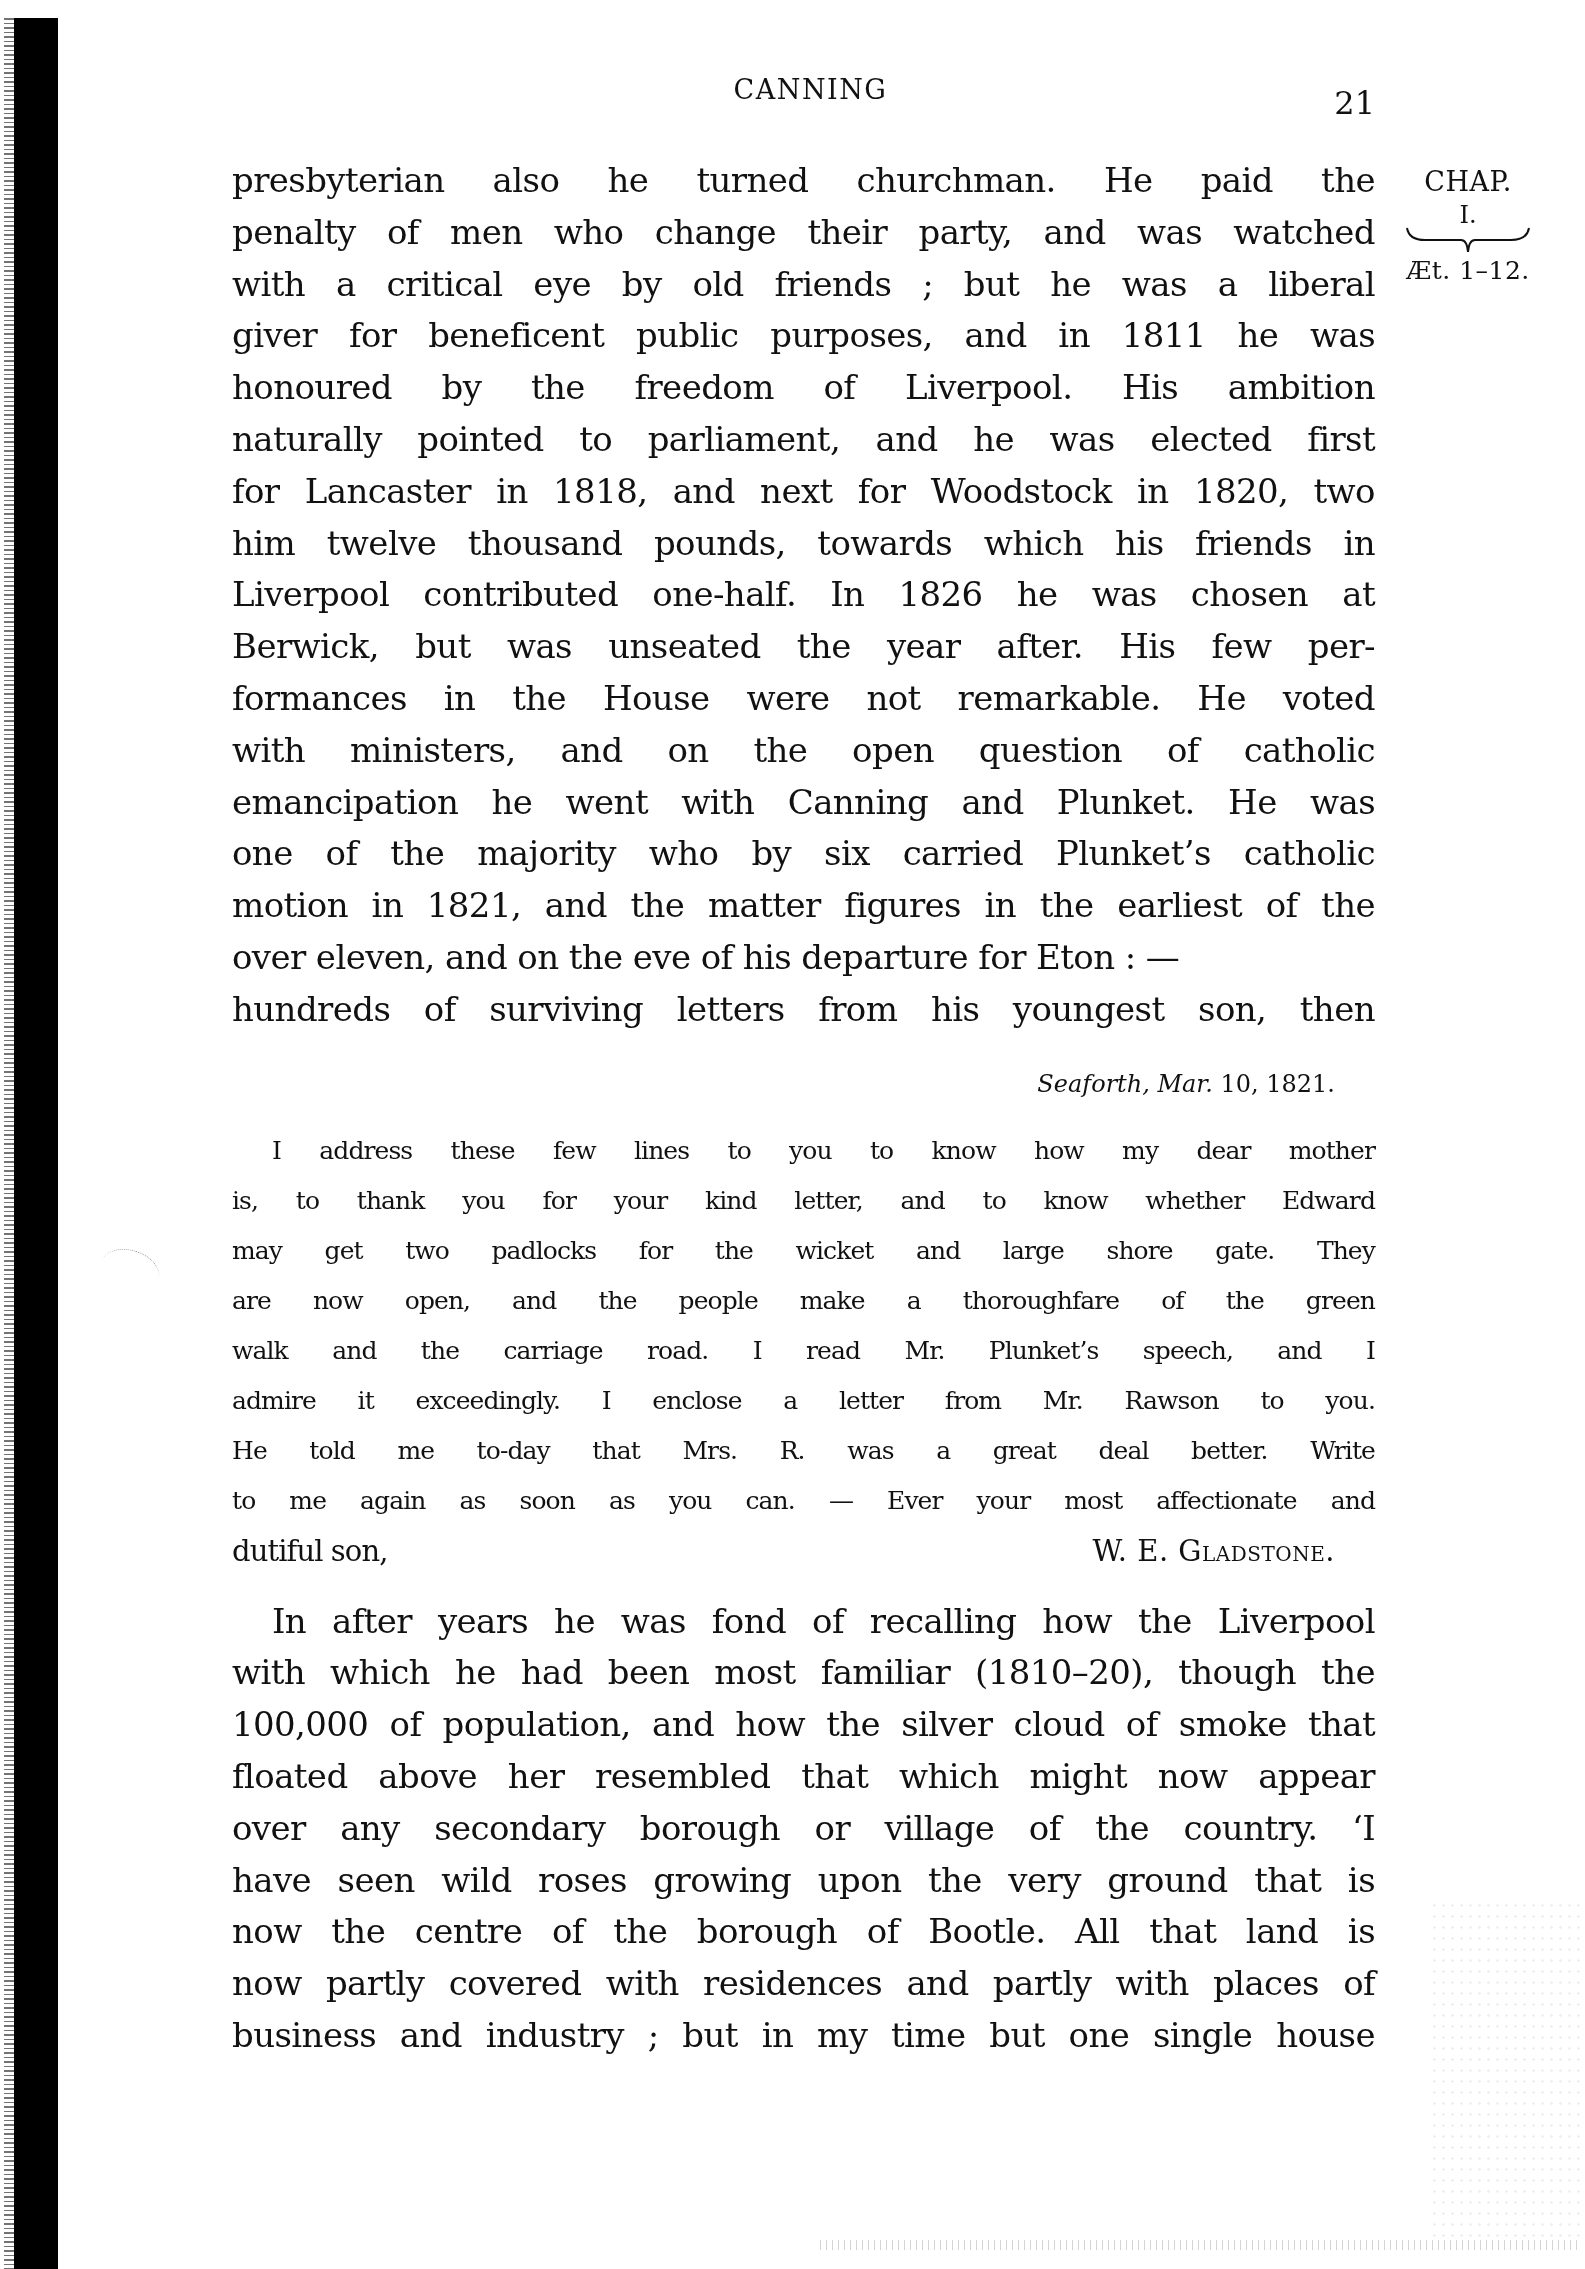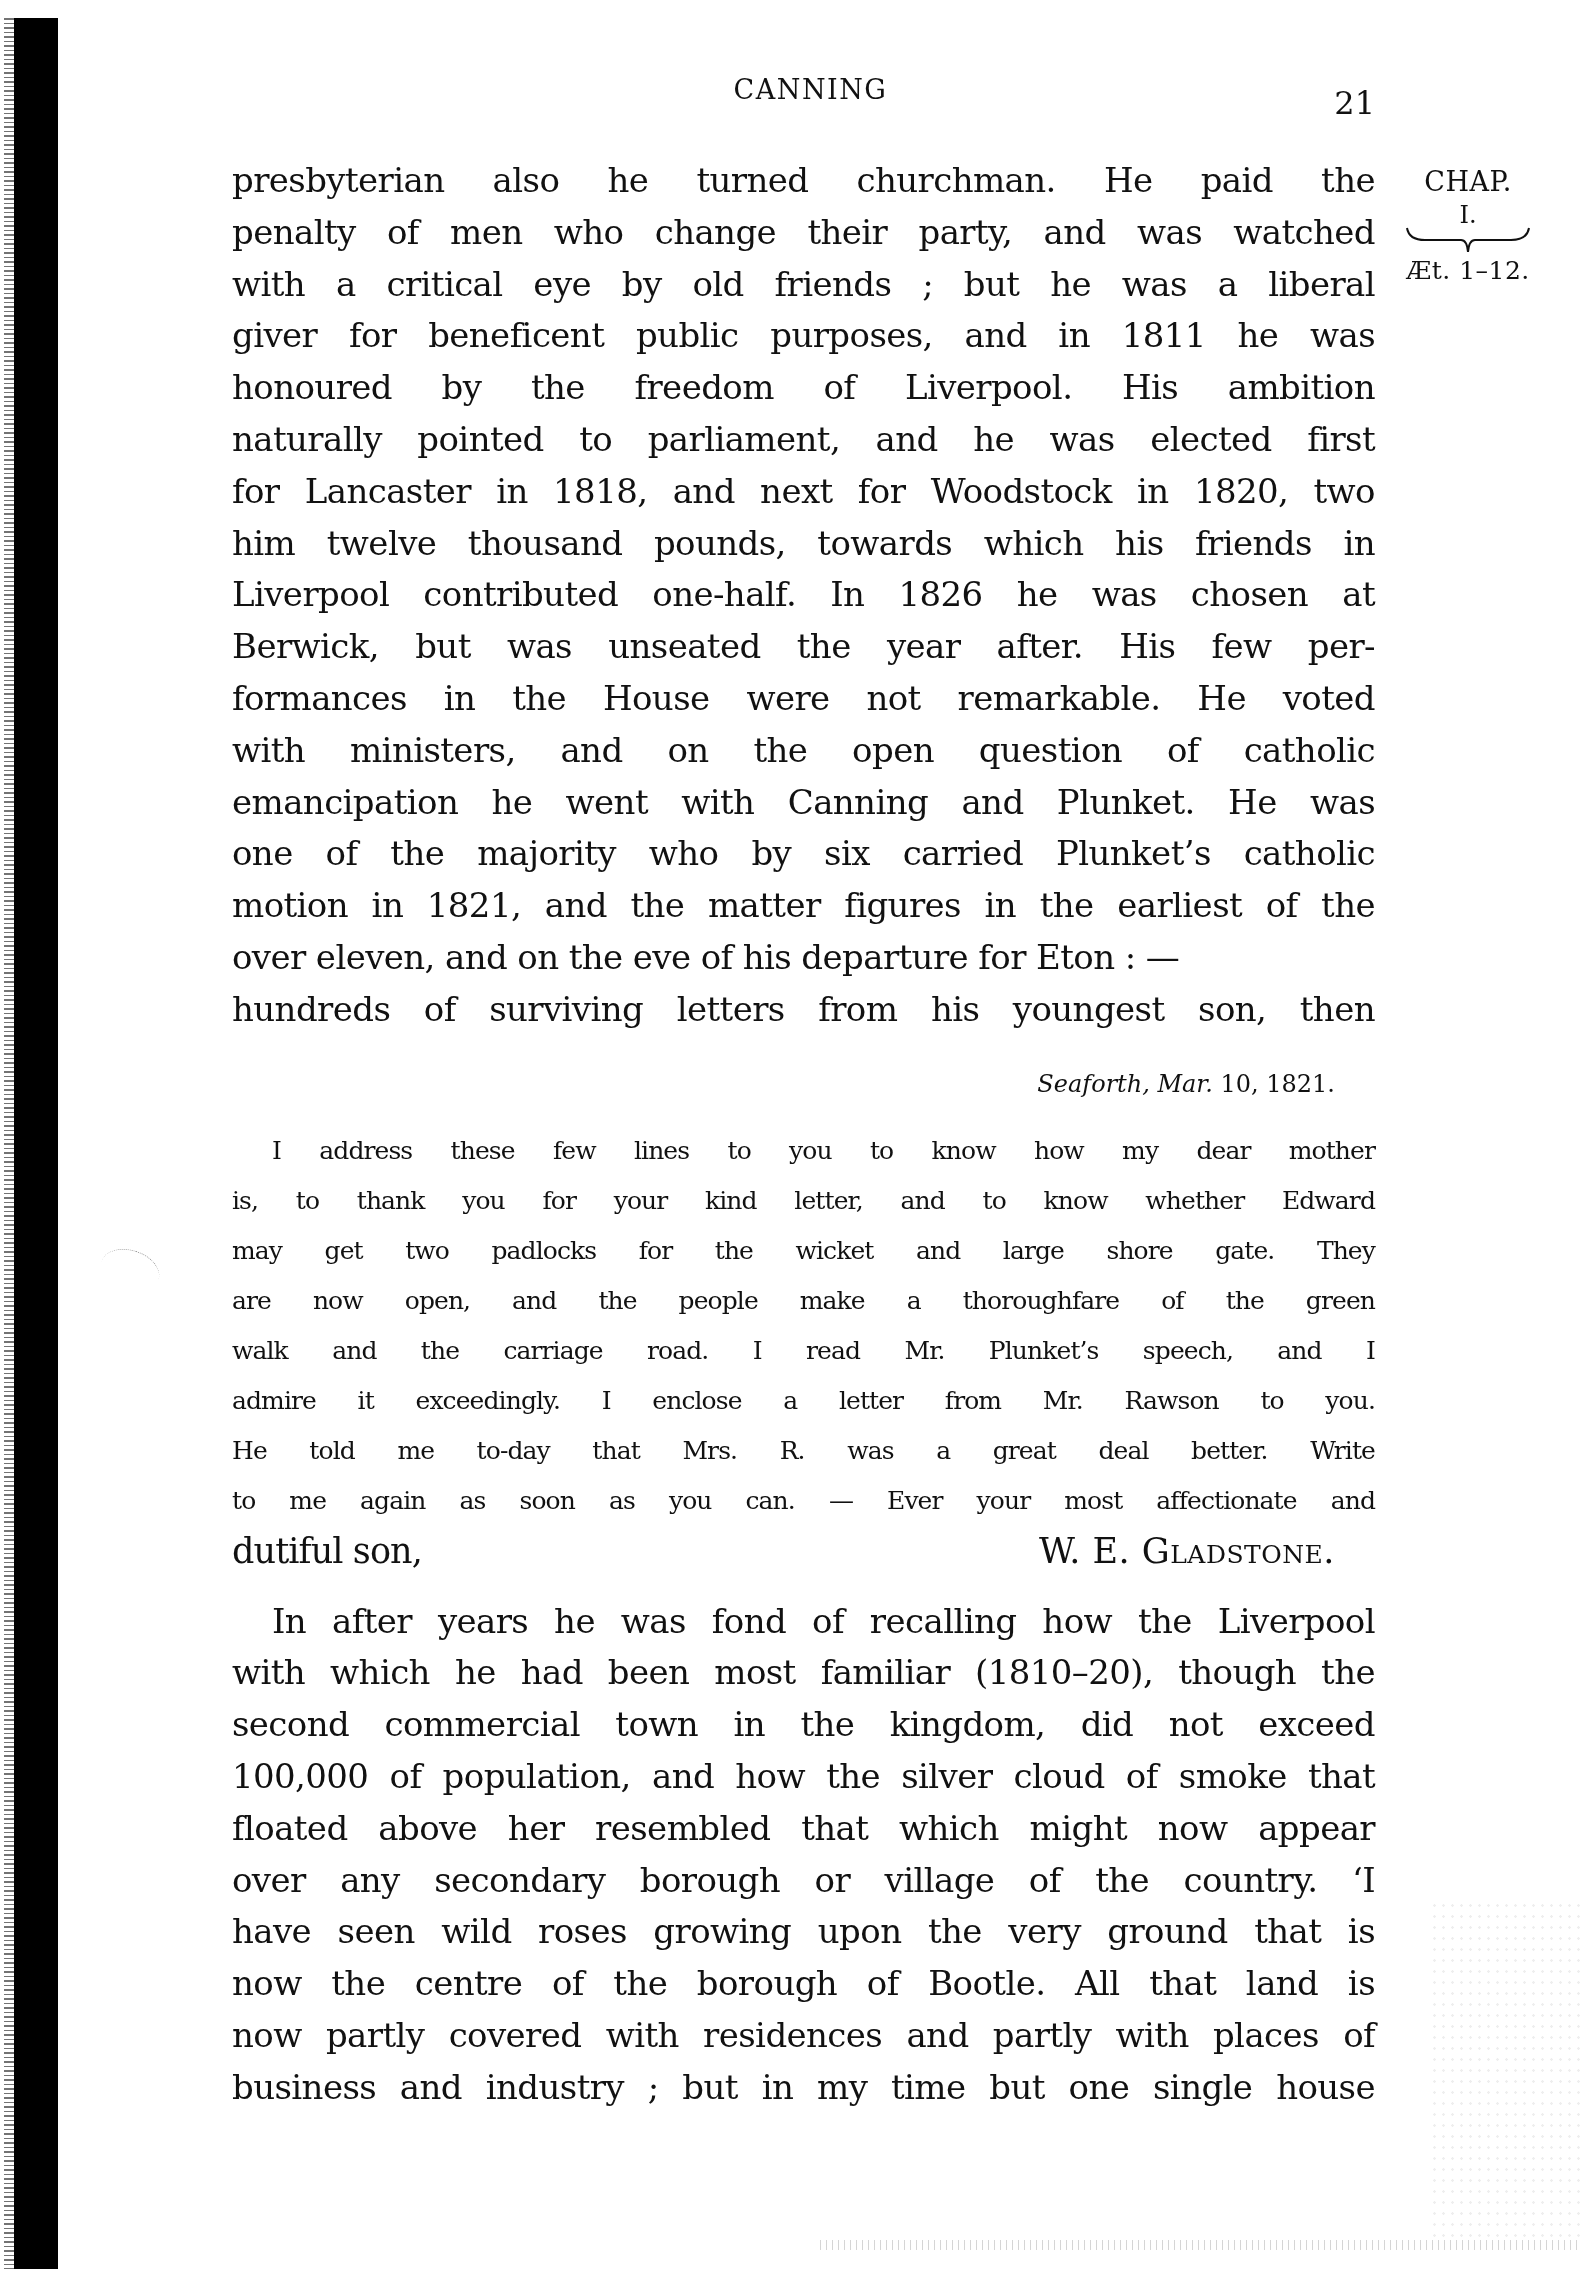--- a/index.html
+++ b/index.html
@@ -87,21 +87,21 @@
       height: 60px;
       line-height: 60px;
       padding-right: 40px;
       margin-top: 18px;
       margin-bottom: 12px;
     }
     .dateline i { font-style: italic; }
     .signature-row {
       display: flex;
       justify-content: space-between;
-      font-size: 35px;
+      font-size: 29px;
       height: 50px;
       line-height: 50px;
       letter-spacing: -0.9px;
       padding-right: 40px;
     }
     .sig { font-variant: small-caps; letter-spacing: 0.5px; }
     .para-gap { height: 20px; }
     .margin-note {
       position: absolute;
       left: 1383px;
@@ -210,21 +210,20 @@
       <span>dutiful son,</span>
       <span class="sig">W. E. Gladstone.</span>
     </div>
   </div>
 
   <div class="para-gap"></div>
 
   <div>
     <span class="line indent">In after years he was fond of recalling how the Liverpool</span>
     <span class="line">with which he had been most familiar (1810–20), though the</span>
-    <span class="line">second commercial town in the kingdom, did not exceed</span>
     <span class="line">100,000 of population, and how the silver cloud of smoke that</span>
     <span class="line">floated above her resembled that which might now appear</span>
     <span class="line">over any secondary borough or village of the country. ‘I</span>
     <span class="line">have seen wild roses growing upon the very ground that is</span>
     <span class="line">now the centre of the borough of Bootle. All that land is</span>
     <span class="line">now partly covered with residences and partly with places of</span>
     <span class="line">business and industry ; but in my time but one single house</span>
   </div>
 </div>
 

